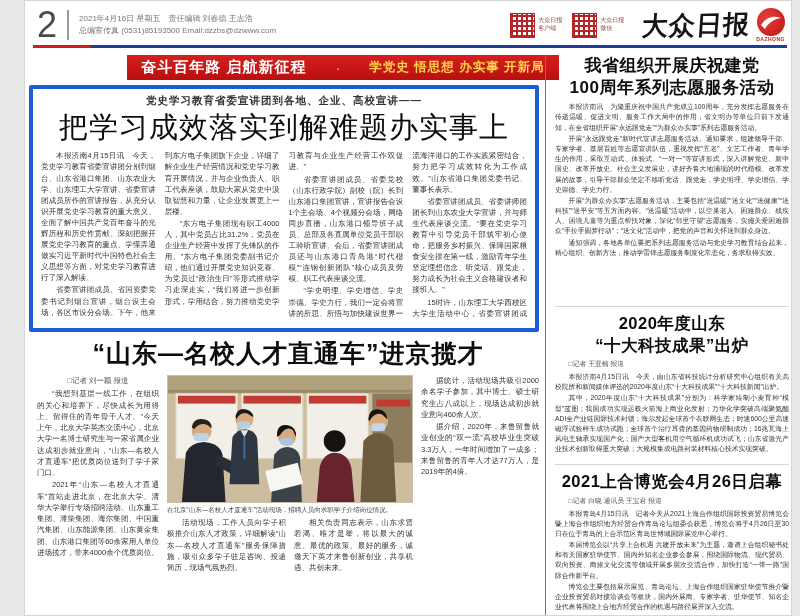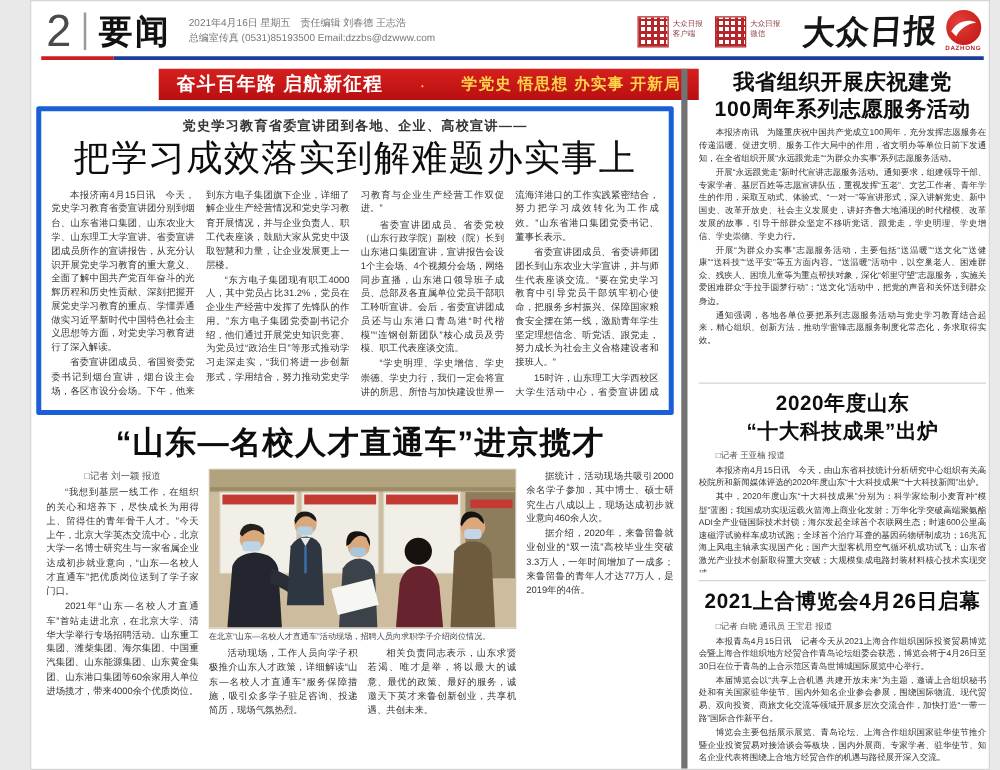--- a/index.html
+++ b/index.html
@@ -63,40 +63,39 @@
   .t-col3 { width:118px; height:240px; }
   .t-byline { text-align:center; text-indent:0; color:#555; margin-bottom:2px; }
   .t-center { width:246px; }
   .photo { width:246px; height:128px; display:block; border:1px solid #c9bfa8; }
   .photo-caption { font-size:6.5px; color:#444; line-height:1.4; text-align:justify; margin:2px 0 3px; }
   .t-below { column-count:2; column-gap:8px; font-size:7.5px; line-height:1.5;
              text-align:justify; color:#333; height:96px; overflow:hidden; }
 
   
   .rail { position:absolute; left:520px; top:54px; width:244px; height:560px;
-          border-left:5px solid #737373; padding-left:9px; overflow:hidden; }
+          border-left:1px solid #737373; padding-left:9px; overflow:hidden; }
   .rail-art { overflow:hidden; }
   .rail-h2 { text-align:center; font-weight:800; font-size:17px; color:#0d0d0d; line-height:1.3; letter-spacing:.5px; }
   .rail-body { font-size:6.8px; line-height:1.5; text-align:justify; color:#333; margin-top:3px; overflow:hidden; }
   .rail-byline { font-size:6.8px; color:#555; margin-top:3px; text-indent:2em; }
   .rail-sep { border:none; border-top:1px solid #d4d4d4; margin:6px 0; }
   .a1-body { height:198px; }
   .a2-body { height:86px; }
   .a3-body { height:104px; }
   .a2 .rail-h2, .a3 .rail-h2 { font-size:16.5px; }
 </style>
 </head>
 <body>
 
 <div class="page">
 
   <div class="masthead-row">
     <div class="page-num">2</div>
     <div class="vdiv"></div>
-    <div class="section-title">要闻</div>
     <div class="head-info">
       <div>2021年4月16日 星期五　责任编辑 刘春德 王志浩</div>
       <div>总编室传真 (0531)85193500 Email:dzzbs@dzwww.com</div>
     </div>
     <div class="head-spacer"></div>
     <div class="qr-block">
       <div class="qr"></div>
       <div class="qr-label">
         <div>大众日报</div>
         <div>客户端</div>

